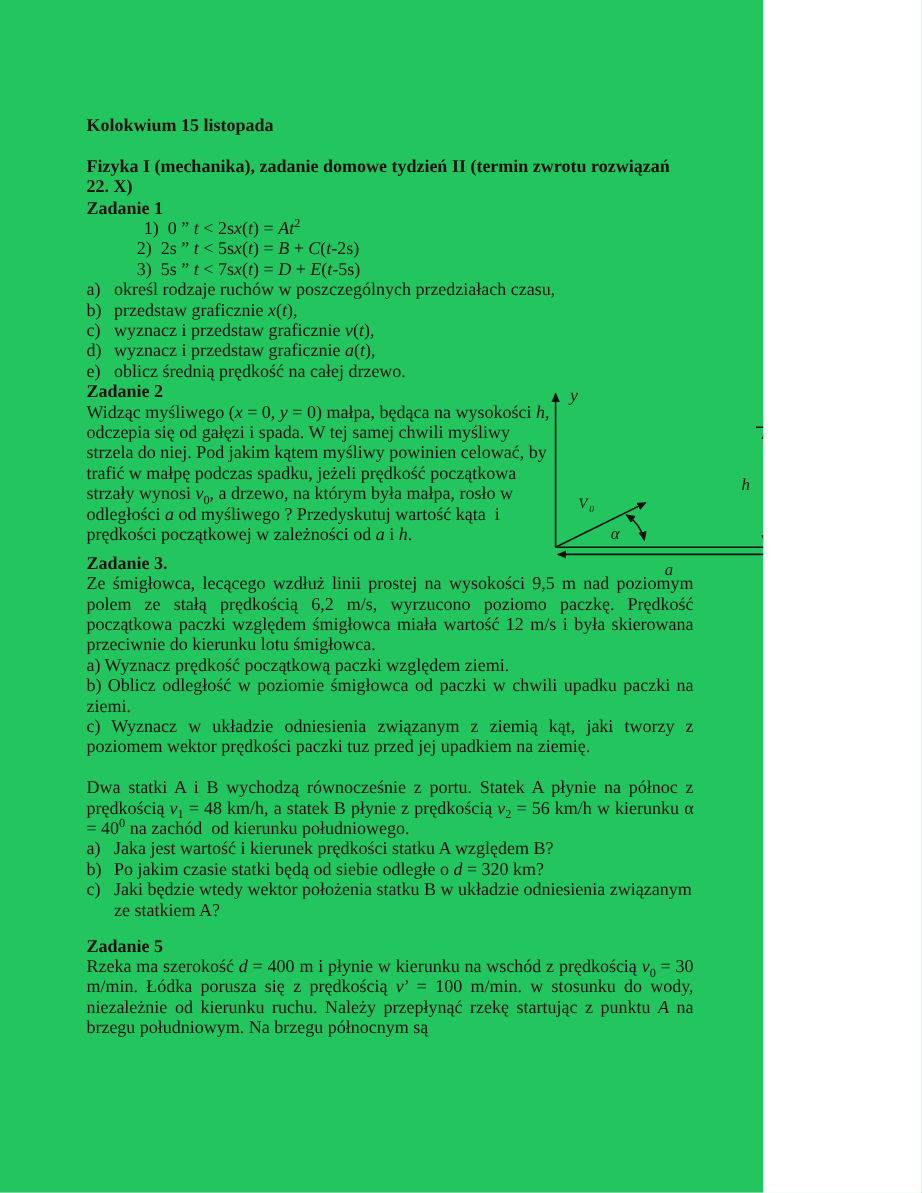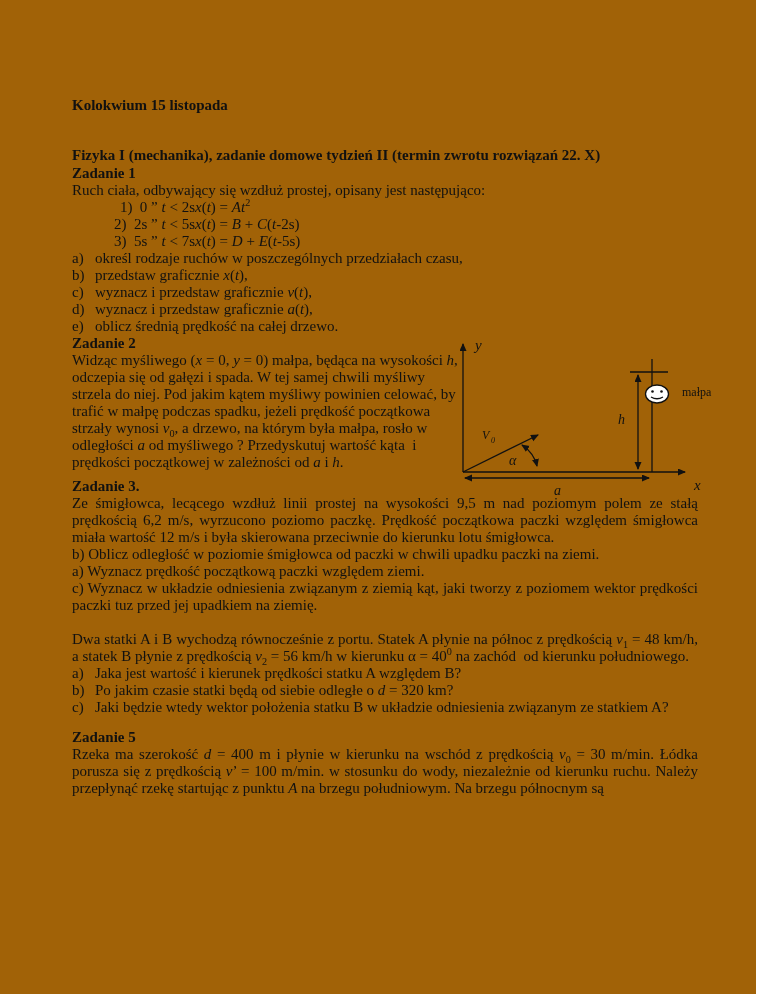--- a/index.html
+++ b/index.html
@@ -1,32 +1,32 @@
 <!DOCTYPE html>
 <html><head>
 <meta charset="utf-8">
 <style>
   html,body{margin:0;padding:0;background:#ffffff;}
   .page{
     position:relative;
-    width:756px;height:994px;
+    width:636px;height:994px;
     box-sizing:border-box;
     padding:97px 58px 0 72px;
-    background:#a16207;
+    background:#22c55e;
     color:#111;
     font-family:"Liberation Serif","DejaVu Serif",serif;
     font-size:15px;
     line-height:17px;
     overflow:hidden;
   }
   p{margin:0;}
   .b{font-weight:bold;}
   sup,sub{font-size:0.68em;line-height:0;}
   i{font-style:italic;}
-  .subtitle{margin-top:33px;}
+  .subtitle{margin-top:17px;}
   .sec1{margin-top:1px;}
   .sec2{position:relative;}
   .sec3{margin-top:7px;}
   .sec4{margin-top:17px;}
   .sec5{margin-top:13px;}
   .eqrow .cond{display:inline-block;width:123px;text-align:right;}
   .item{display:flex;}
   .item .il{flex:0 0 23px;}
   .item .it{flex:1 1 auto;}
   .just{text-align:justify;}
@@ -42,21 +42,20 @@
 </head>
 <body>
 
 <div class="page">
 
   <p class="b">Kolokwium 15 listopada</p>
   <p class="b subtitle">Fizyka I (mechanika), zadanie domowe tydzień II (termin zwrotu rozwiązań 22. X)</p>
 
   <section class="sec1">
     <p class="b">Zadanie 1</p>
-    <p>Ruch ciała, odbywający się wzdłuż prostej, opisany jest następująco:</p>
     <div class="eqrow">
       <span class="cond"><span>1)&nbsp; 0 ” </span><i>t</i><span> &lt; 2s</span></span><span><i>x</i><span>(</span><i>t</i><span>) = </span><i>At</i><sup>2</sup></span>
     </div>
     <div class="eqrow">
       <span class="cond"><span>2)&nbsp; 2s ” </span><i>t</i><span> &lt; 5s</span></span><span><i>x</i><span>(</span><i>t</i><span>) = </span><i>B</i><span> + </span><i>C</i><span>(</span><i>t</i><span>-2s)</span></span>
     </div>
     <div class="eqrow">
       <span class="cond"><span>3)&nbsp; 5s ” </span><i>t</i><span> &lt; 7s</span></span><span><i>x</i><span>(</span><i>t</i><span>) = </span><i>D</i><span> + </span><i>E</i><span>(</span><i>t</i><span>-5s)</span></span>
     </div>
     <div class="item">
@@ -121,22 +120,22 @@
       <text x="227" y="64" class="r12">małpa</text>
 
       <line x1="10" y1="146" x2="194" y2="146" marker-start="url(#ah)" marker-end="url(#ah)"></line>
       <text x="99" y="163" class="it14">a</text>
     </svg>
   </section>
 
   <section class="sec3">
     <p class="b">Zadanie 3.</p>
     <p class="just"><span>Ze śmigłowca, lecącego wzdłuż linii prostej na wysokości 9,5 m nad poziomym polem ze stałą prędkością 6,2 m/s, wyrzucono poziomo paczkę. Prędkość początkowa paczki względem śmigłowca miała wartość 12 m/s i była skierowana przeciwnie do kierunku lotu śmigłowca.</span></p>
+    <p class="just"><span>a) Wyznacz prędkość początkową paczki względem ziemi.</span></p>
     <p class="just"><span>b) Oblicz odległość w poziomie śmigłowca od paczki w chwili upadku paczki na ziemi.</span></p>
-    <p class="just"><span>a) Wyznacz prędkość początkową paczki względem ziemi.</span></p>
     <p class="just"><span>c) Wyznacz w układzie odniesienia związanym z ziemią kąt, jaki tworzy z poziomem wektor prędkości paczki tuz przed jej upadkiem na ziemię.</span></p>
   </section>
 
   <section class="sec4">
     <p class="just"><span>Dwa statki A i B wychodzą równocześnie z portu. Statek A płynie na północ z prędkością </span><i>v</i><sub>1</sub><span> = 48 km/h, a statek B płynie z prędkością </span><i>v</i><sub>2</sub><span> = 56 km/h w kierunku α = 40</span><sup>0</sup><span> na zachód &nbsp;od kierunku południowego.</span></p>
     <div class="item">
       <span class="il">a)</span>
         <span class="it"><span>Jaka jest wartość i kierunek prędkości statku A względem B?</span></span>
     </div>
     <div class="item">

